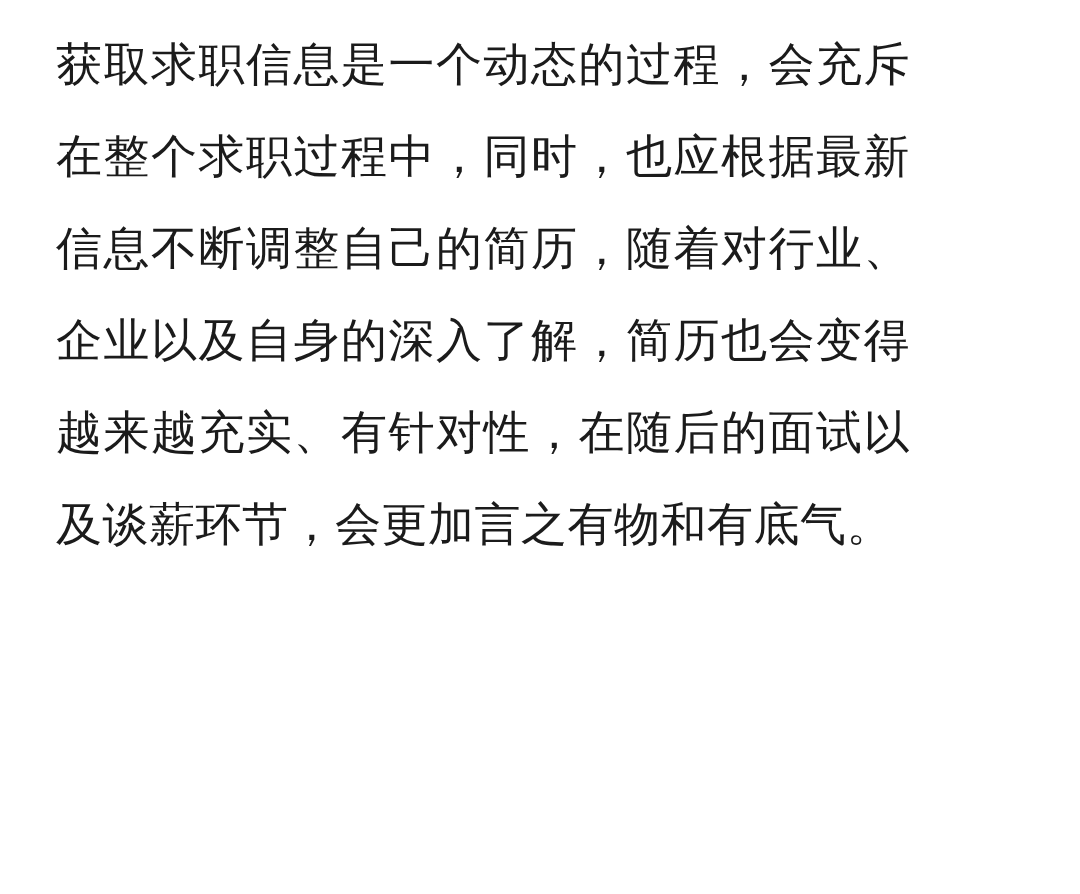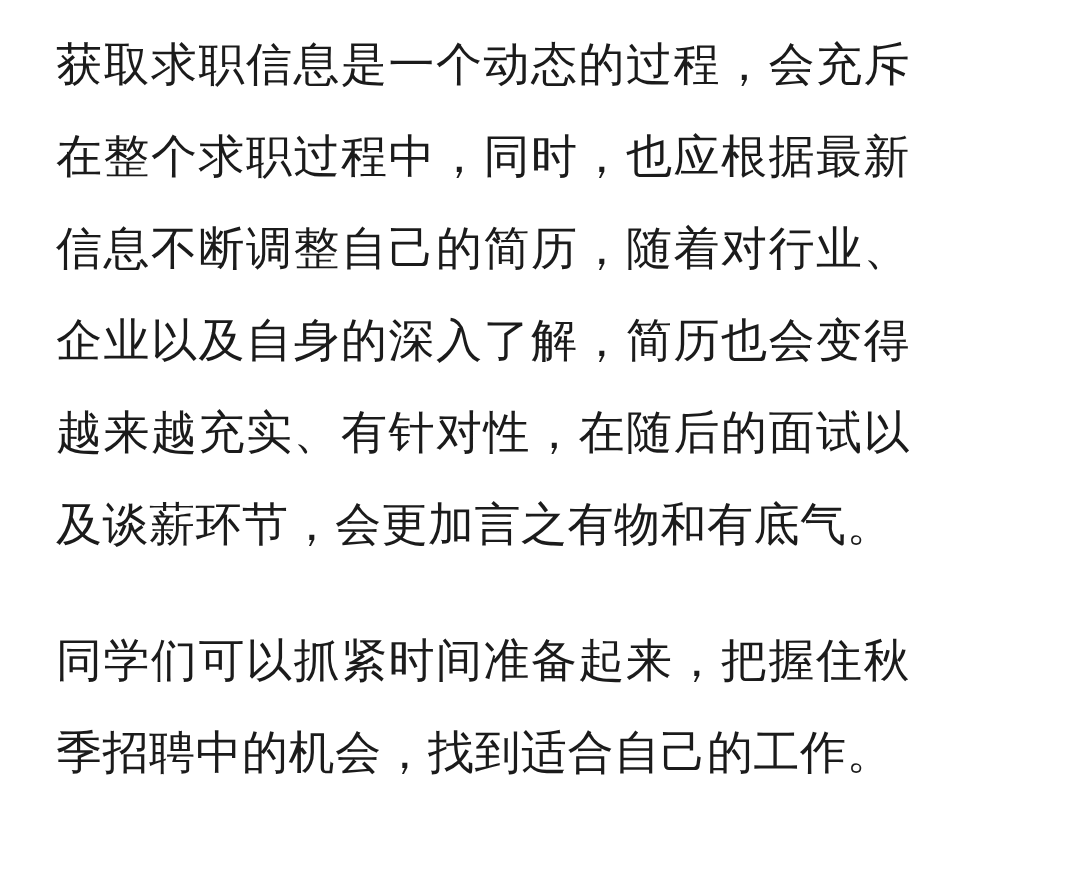--- a/index.html
+++ b/index.html
@@ -32,14 +32,13 @@
   }
   .para + .para {
     margin-top: 44px;
   }
 </style>
 </head>
 <body>
 
 <div class="article">
   <p class="para">获取求职信息是一个动态的过程，会充斥在整个求职过程中，同时，也应根据最新信息不断调整自己的简历，随着对行业、企业以及自身的深入了解，简历也会变得越来越充实、有针对性，在随后的面试以及谈薪环节，会更加言之有物和有底气。</p>
-  <p class="para">同学们可以抓紧时间准备起来，把握住秋季招聘中的机会，找到适合自己的工作。</p>
 </div>
 
 </body></html>

